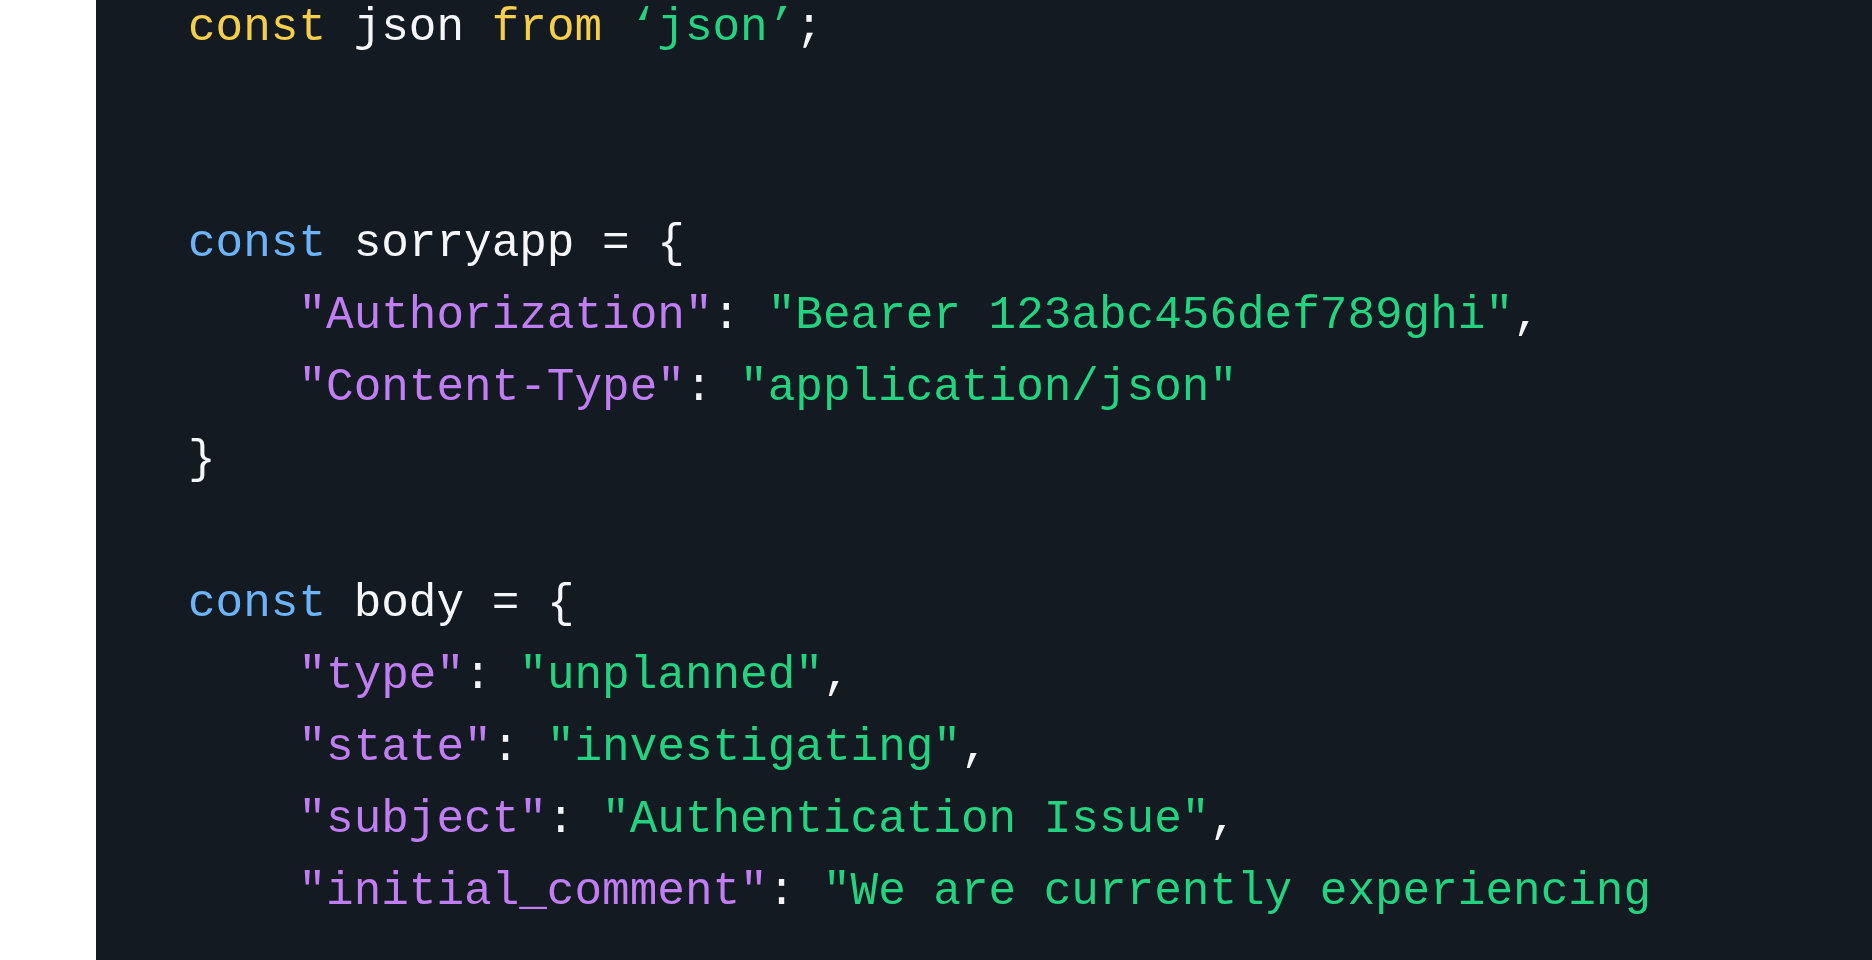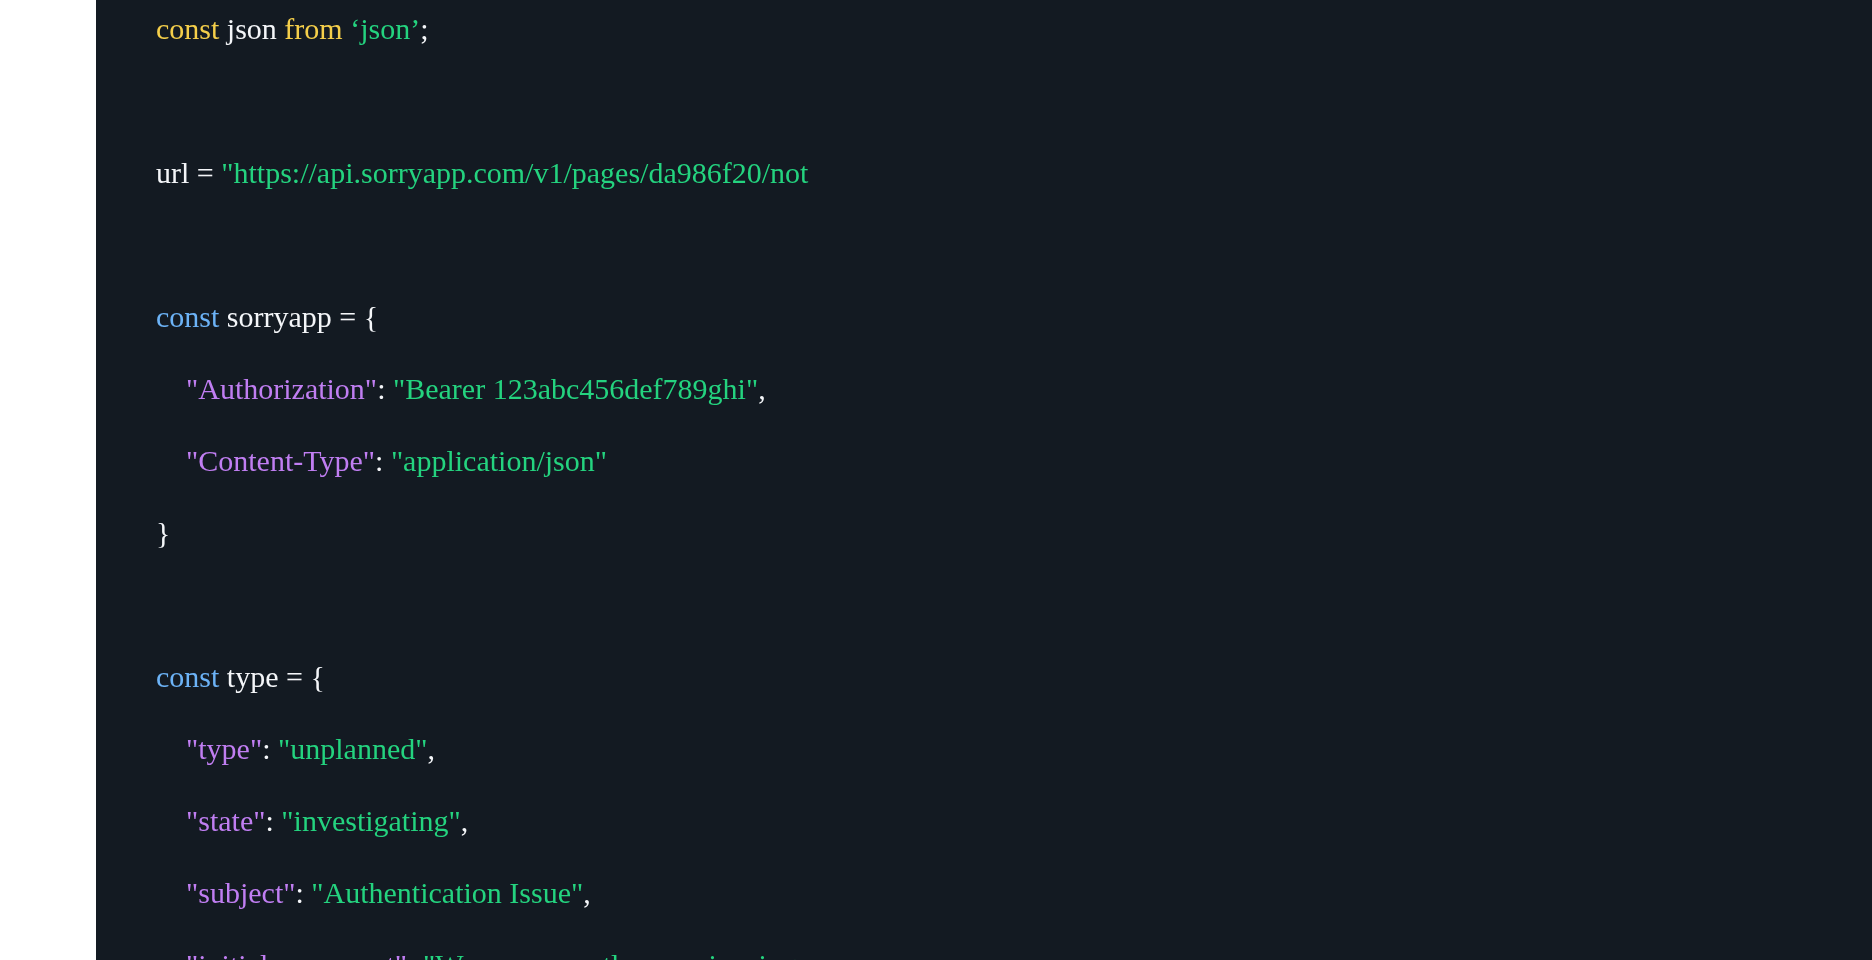--- a/index.html
+++ b/index.html
@@ -38,25 +38,25 @@
     left: 0;
     top: 0;
     width: 100%;
     padding: 0;
     margin: 0;
   }
 
   .code-line {
     display: block;
     white-space: pre;
-    font-family: Liberation Serif, serif;
-    font-size: 30px;
+    font-family: Liberation Mono, monospace;
+    font-size: 46px;
     line-height: 57px;
     letter-spacing: 0px;
-    padding-left: 60px;
+    padding-left: 92px;
     color: #f2f4f8;
     height: 57px;
   }
 
   .code-line.blank {
     color: transparent;
   }
 
   
   .tok-kw-yellow { color: #f5cf4a; }
@@ -68,27 +68,26 @@
   
   #code-block { top: 44px; }
 </style>
 </head>
 <body>
 
 <div id="page-root">
   <div id="code-card">
     <pre id="code-block"><span class="code-line"><span class="tok-kw-yellow">const</span><span class="tok-plain"> </span><span class="tok-plain">json</span><span class="tok-plain"> </span><span class="tok-kw-yellow">from</span><span class="tok-plain"> </span><span class="tok-string">‘json’</span><span class="tok-plain">;</span></span>
 <span class="code-line blank"> </span>
-<span class="code-line"><span class="tok-plain">url</span><span class="tok-plain"> = </span><span class="tok-string">"https://api.sorryapp.com/v1/pages/da986f20/not</span></span>
 <span class="code-line blank"> </span>
 <span class="code-line"><span class="tok-kw-blue">const</span><span class="tok-plain"> </span><span class="tok-plain">sorryapp</span><span class="tok-plain"> = {</span></span>
 <span class="code-line"><span>    </span><span class="tok-key">"Authorization"</span><span class="tok-plain">: </span><span class="tok-string">"Bearer 123abc456def789ghi"</span><span class="tok-plain">,</span></span>
 <span class="code-line"><span>    </span><span class="tok-key">"Content-Type"</span><span class="tok-plain">: </span><span class="tok-string">"application/json"</span></span>
 <span class="code-line"><span class="tok-plain">}</span></span>
 <span class="code-line blank"> </span>
-<span class="code-line"><span class="tok-kw-blue">const</span><span class="tok-plain"> </span><span class="tok-plain">type</span><span class="tok-plain"> = {</span></span>
+<span class="code-line"><span class="tok-kw-blue">const</span><span class="tok-plain"> </span><span class="tok-plain">body</span><span class="tok-plain"> = {</span></span>
 <span class="code-line"><span>    </span><span class="tok-key">"type"</span><span class="tok-plain">: </span><span class="tok-string">"unplanned"</span><span class="tok-plain">,</span></span>
 <span class="code-line"><span>    </span><span class="tok-key">"state"</span><span class="tok-plain">: </span><span class="tok-string">"investigating"</span><span class="tok-plain">,</span></span>
 <span class="code-line"><span>    </span><span class="tok-key">"subject"</span><span class="tok-plain">: </span><span class="tok-string">"Authentication Issue"</span><span class="tok-plain">,</span></span>
 <span class="code-line"><span>    </span><span class="tok-key">"initial_comment"</span><span class="tok-plain">: </span><span class="tok-string">"We are currently experiencing</span></span>
 </pre>
   </div>
 </div>
 
 </body></html>

